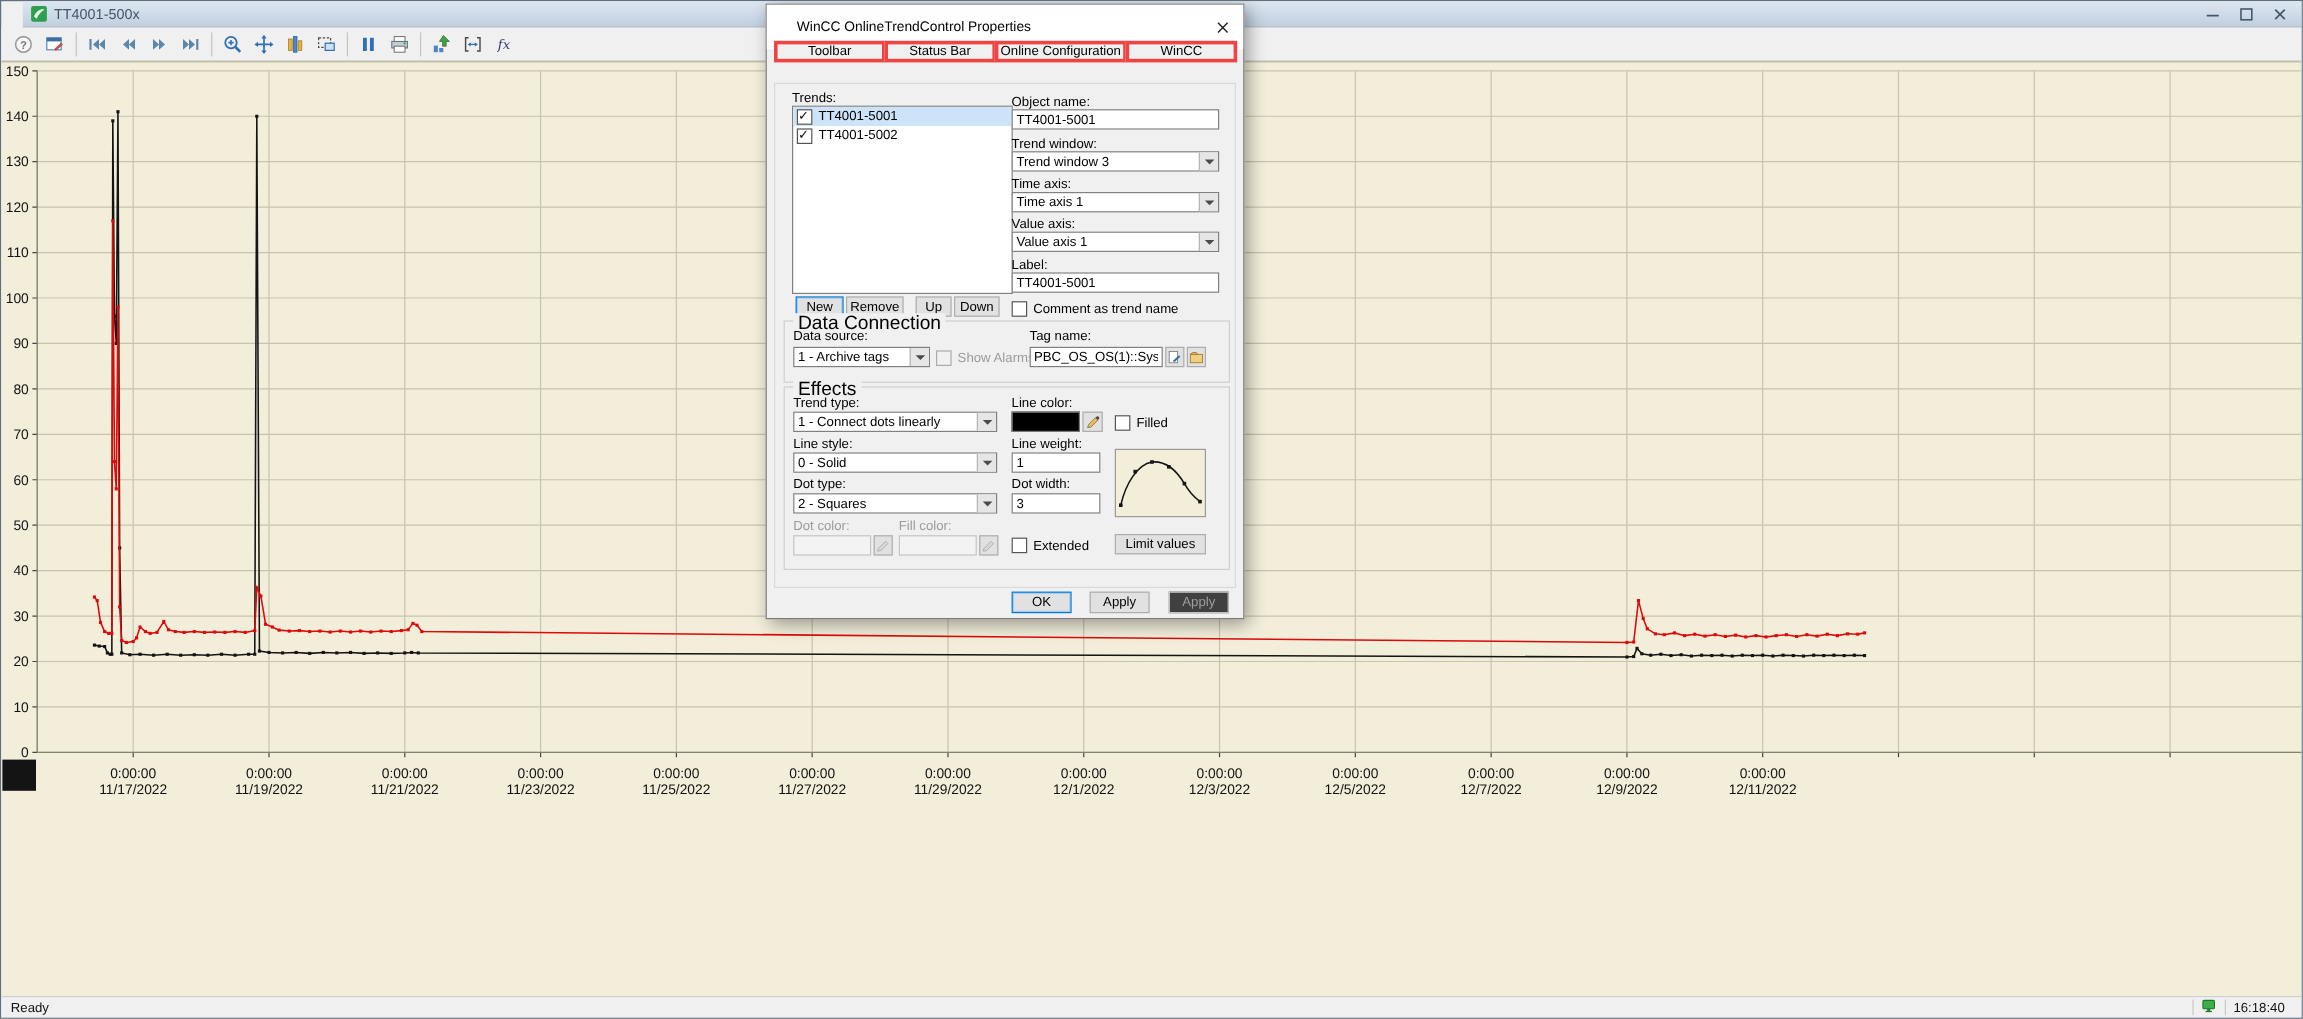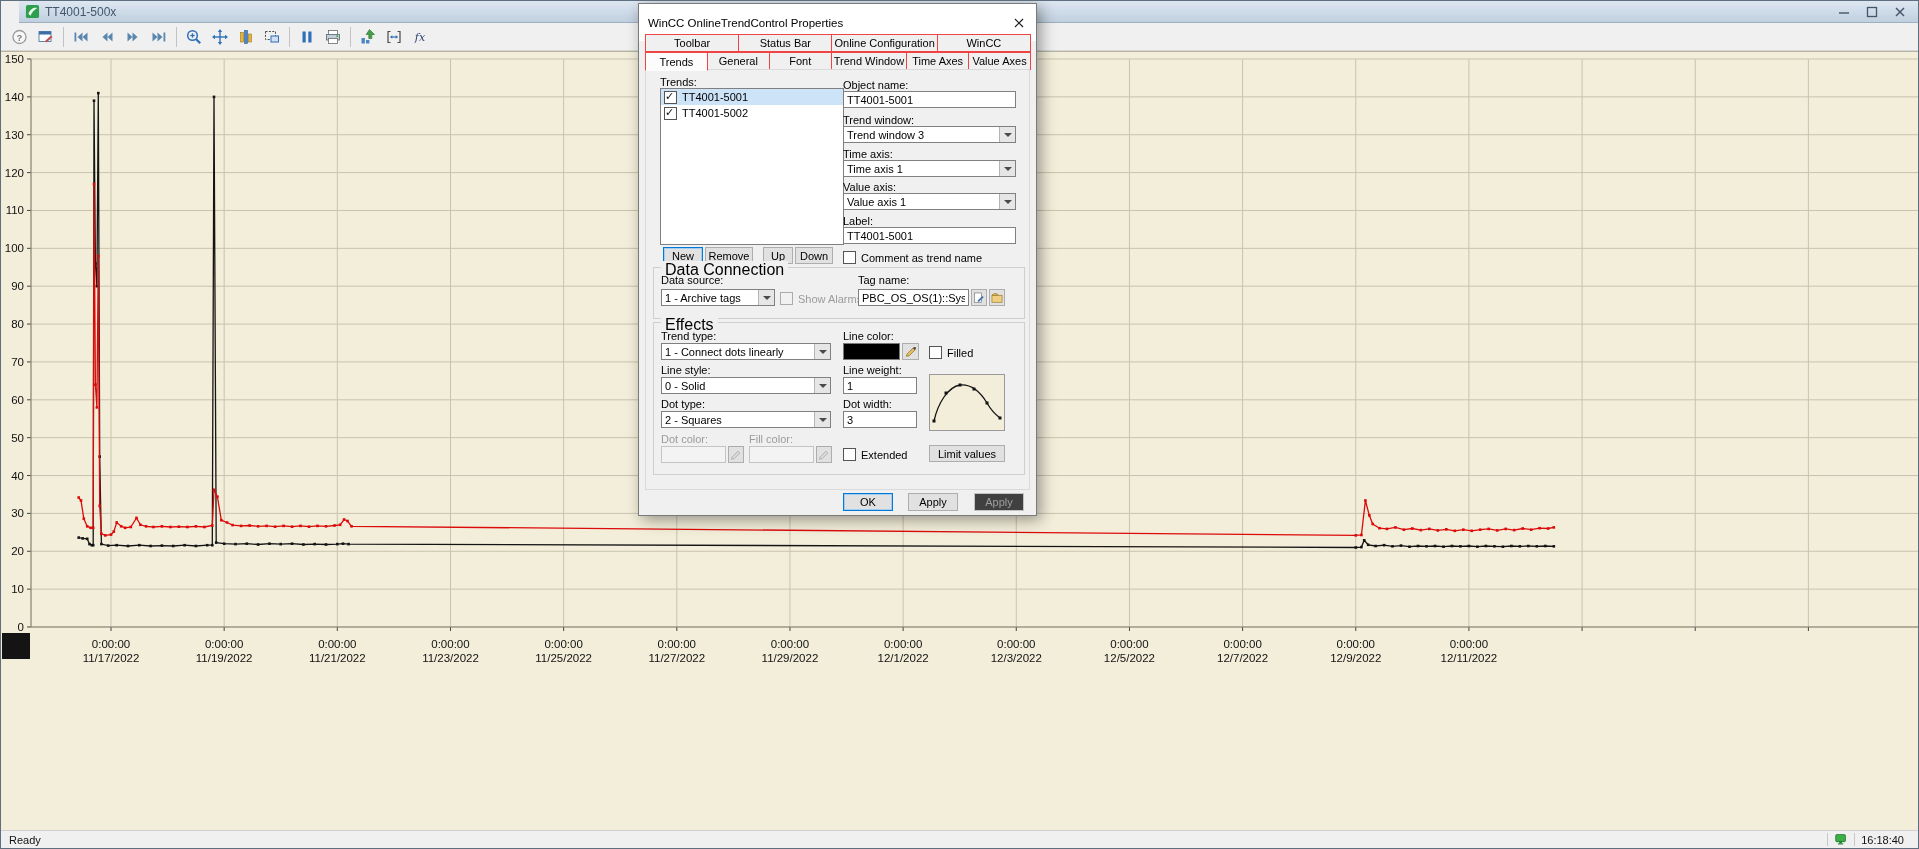--- a/index.html
+++ b/index.html
@@ -43,27 +43,27 @@
   }
   .sb-right{margin-left:auto;display:flex;align-items:center;gap:6px;padding-right:6px;}
   .sb-sep{width:1px;height:13px;background:#c8c8c8;}
 
   
   .dialog{
     position:absolute;left:637px;top:2px;width:397px;height:511px;
     background:#f0f0f0;border:1px solid #7a7a7a;box-shadow:4px 4px 14px rgba(0,0,0,.38);
     font-size:11px;color:#000;
   }
-  .dlg-title{height:37px;background:#ffffff;display:flex;align-items:center;padding-left:9px;font-size:11.5px;}
+  .dlg-title{height:37px;background:#ffffff;display:flex;align-items:center;padding-left:25px;font-size:11.5px;}
   .dlg-close{margin-left:auto;width:34px;height:22px;display:flex;align-items:center;justify-content:center;}
   .tabs{position:absolute;left:6px;right:6px;display:flex;height:18px;}
   .tabs.row1{top:30px;}
   .tabs.row2{top:48px;}
   .tab{
-    flex:1;background:#f0f0f0;border:1px solid #ef4444;margin-right:-1px;
+    flex:1;background:#f0f0f0;border:3px solid #ef4444;margin-right:-1px;
     display:flex;align-items:center;justify-content:center;font-size:11px;box-sizing:border-box;white-space:nowrap;padding:0 2px;
   }
   .tab.active{background:#fcfcfc;border-bottom:1px solid #fcfcfc;height:19px;z-index:3;}
   .tab-page{
     position:absolute;left:6px;right:6px;top:65px;height:419px;
     border:1px solid #d9d9d9;background:#f0f0f0;z-index:1;
   }
   .lbl{position:absolute;font-size:11px;white-space:nowrap;}
   .lbl.gray{color:#9b9b9b;}
   .tinput{
@@ -522,28 +522,20 @@
         </svg>
     </div>
   </div>
 
   <div class="tabs row1" id="tabs-row1">
       <div class="tab">Toolbar</div>
       <div class="tab">Status Bar</div>
       <div class="tab">Online Configuration</div>
       <div class="tab">WinCC</div>
     </div>
-  <div class="tabs row2" id="tabs-row2">
-      <div class="tab active">Trends</div>
-      <div class="tab">General</div>
-      <div class="tab">Font</div>
-      <div class="tab">Trend Window</div>
-      <div class="tab">Time Axes</div>
-      <div class="tab">Value Axes</div>
-    </div>
 
   <div class="tab-page">
 
     <div class="lbl" style="left:14px;top:6px">Trends:</div>
     <div class="trend-list" id="trend-list">
         <div class="tl-row selected">
           <span class="cb checked"></span>
           <span>TT4001-5001</span>
         </div>
         <div class="tl-row">

